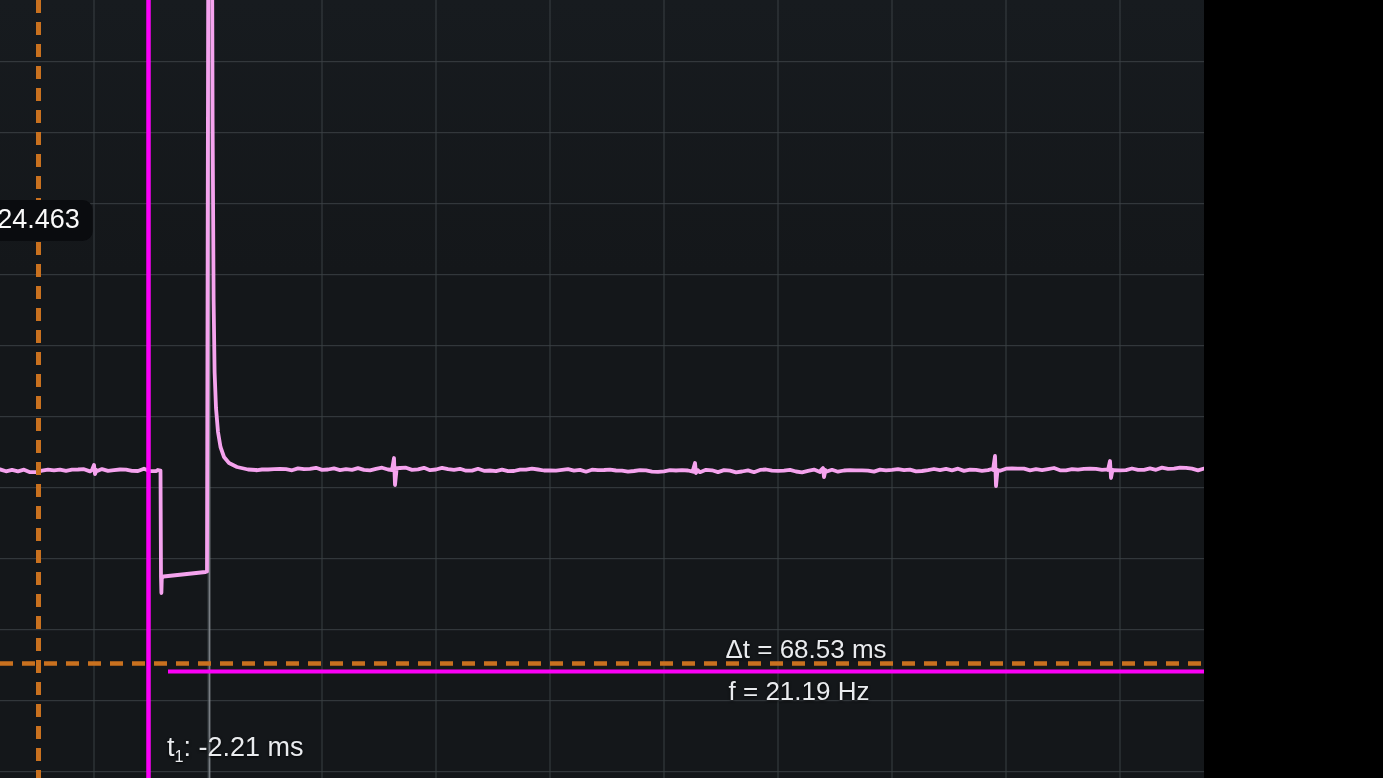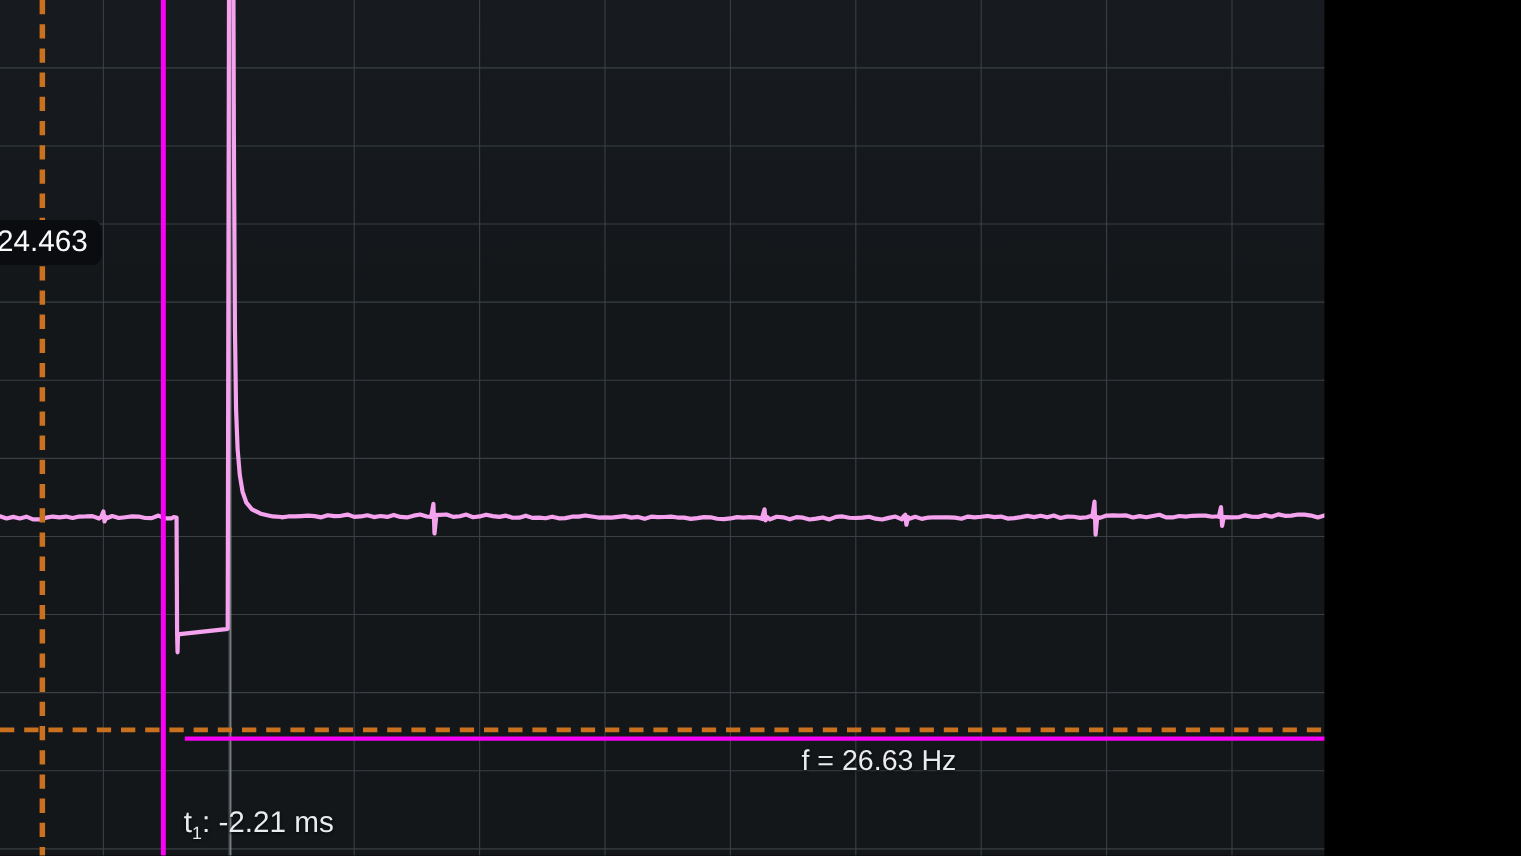--- a/index.html
+++ b/index.html
@@ -84,22 +84,23 @@
     <line id="triggerLine" x1="209.5" x2="209.5" y1="0" y2="778" stroke="#8b9196" stroke-width="1.8" stroke-opacity="0.85"></line>
     <path id="trace" fill="none" stroke-linejoin="round" stroke-linecap="round" d="M0.0 469.4 L6.0 471.3 L12.0 469.9 L18.0 471.3 L24.0 469.7 L30.0 472.2 L36.0 472.2 L42.0 470.6 L48.0 469.6 L54.0 470.4 L60.0 469.6 L66.0 470.9 L72.0 469.6 L78.0 469.5 L84.0 469.2 L90.0 471.4 L92.0 470.0 L94.0 465.0 L95.0 474.0 L96.5 470.0 L96.0 471.6 L102.0 469.1 L108.0 470.9 L114.0 470.2 L120.0 469.5 L126.0 469.6 L132.0 470.9 L138.0 471.0 L144.0 468.7 L150.0 471.2 L156.0 471.2 L158.0 470.0 L158.0 470.0 L160.5 470.5 L161.0 577.0 L161.4 593.0 L161.8 578.0 L163.5 576.5 L205.5 572.0 L207.0 571.5 L208.2 -14.0 L212.2 -14.0 L212.6 120.0 L213.6 300.0 L214.6 372.0 L216.0 408.0 L218.0 432.0 L220.5 447.0 L224.0 457.0 L229.0 463.0 L237.0 467.0 L248.0 469.5 L256.0 470.0 L256.0 470.3 L262.0 469.5 L268.0 469.5 L274.0 469.2 L280.0 468.8 L286.0 469.2 L292.0 470.3 L298.0 468.4 L304.0 469.2 L310.0 468.9 L316.0 467.8 L322.0 469.9 L328.0 469.5 L334.0 468.4 L340.0 470.1 L346.0 469.1 L352.0 469.9 L358.0 468.1 L364.0 469.9 L370.0 470.4 L376.0 468.8 L382.0 467.7 L388.0 469.5 L392.0 470.0 L394.0 458.0 L395.0 485.0 L396.5 470.0 L394.0 468.3 L400.0 468.0 L406.0 467.7 L412.0 469.9 L418.0 469.3 L424.0 467.8 L430.0 470.2 L436.0 469.5 L442.0 467.9 L448.0 469.2 L454.0 469.9 L460.0 468.8 L466.0 470.7 L472.0 470.6 L478.0 468.8 L484.0 470.8 L490.0 470.5 L496.0 471.1 L502.0 469.7 L508.0 471.2 L514.0 471.0 L520.0 469.7 L526.0 469.7 L532.0 468.6 L538.0 469.5 L544.0 470.5 L550.0 470.3 L556.0 470.6 L562.0 469.9 L568.0 469.2 L574.0 470.6 L580.0 469.9 L586.0 471.7 L592.0 469.7 L598.0 470.1 L604.0 470.0 L610.0 469.7 L616.0 470.5 L622.0 470.6 L628.0 471.7 L634.0 471.0 L640.0 470.1 L646.0 470.3 L652.0 471.6 L658.0 471.9 L664.0 471.3 L670.0 470.1 L676.0 470.5 L682.0 470.1 L688.0 470.5 L694.0 471.9 L693.0 470.0 L695.0 463.0 L696.0 473.0 L697.5 470.0 L700.0 472.2 L706.0 469.8 L712.0 470.3 L718.0 472.1 L724.0 470.1 L730.0 470.6 L736.0 472.3 L742.0 471.5 L748.0 470.4 L754.0 472.2 L760.0 469.9 L766.0 469.5 L772.0 470.7 L778.0 470.9 L784.0 470.6 L790.0 469.8 L796.0 471.5 L802.0 472.3 L808.0 470.8 L814.0 469.6 L820.0 472.1 L821.0 470.0 L823.0 468.0 L824.0 477.0 L825.5 470.0 L826.0 471.8 L832.0 469.8 L838.0 471.7 L844.0 470.5 L850.0 470.2 L856.0 470.4 L862.0 470.3 L868.0 470.6 L874.0 471.6 L880.0 469.6 L886.0 470.3 L892.0 469.8 L898.0 469.1 L904.0 470.1 L910.0 469.6 L916.0 471.4 L922.0 471.0 L928.0 470.1 L934.0 469.0 L940.0 470.1 L946.0 468.9 L952.0 470.3 L958.0 468.7 L964.0 470.9 L970.0 469.7 L976.0 469.8 L982.0 470.8 L988.0 470.2 L994.0 468.5 L993.0 470.0 L995.0 456.0 L996.0 486.0 L997.5 470.0 L1000.0 470.8 L1006.0 468.7 L1012.0 468.5 L1018.0 468.7 L1024.0 468.6 L1030.0 470.4 L1036.0 469.2 L1042.0 470.2 L1048.0 469.1 L1054.0 468.0 L1060.0 470.3 L1066.0 470.4 L1072.0 469.1 L1078.0 469.7 L1084.0 468.9 L1090.0 468.7 L1096.0 468.8 L1102.0 469.8 L1108.0 469.3 L1108.0 470.0 L1110.0 461.0 L1111.0 478.0 L1112.5 470.0 L1114.0 470.1 L1120.0 470.4 L1126.0 470.2 L1132.0 468.5 L1138.0 469.8 L1144.0 469.9 L1150.0 468.3 L1156.0 469.8 L1162.0 467.6 L1168.0 468.9 L1174.0 468.7 L1180.0 467.7 L1186.0 467.9 L1192.0 468.7 L1198.0 470.4 L1204.0 468.6 L1210.0 468.2 L1216.0 468.9 L1222.0 467.9 L1228.0 469.5 L1234.0 469.0 L1240.0 469.1 L1246.0 468.9 L1252.0 468.0 L1258.0 470.5 L1264.0 468.4 L1270.0 469.8 L1276.0 470.1 L1282.0 469.6 L1288.0 471.0 L1291.0 470.0 L1293.0 463.0 L1294.0 472.0 L1295.5 470.0 L1294.0 470.4 L1300.0 469.5 L1306.0 469.1 L1312.0 469.5 L1318.0 469.2 L1324.0 469.0 L1330.0 471.1 L1336.0 471.6 L1342.0 471.3 L1348.0 470.8 L1354.0 468.8 L1358.0 470.0 L1358.0 470.0 L1360.0 470.5 L1360.8 597.0 L1361.4 600.0 L1362.0 577.0 L1364.0 575.5 L1383.0 575.5" stroke="#f5a3ee" stroke-width="3.8"></path>
     <line id="curOrangeH" x1="0" y1="663.5" x2="1383" y2="663.5" stroke="#c9711f" stroke-width="4.5" stroke-dasharray="13 9"></line>
     <line id="curOrangeV" x1="38.5" y1="0" x2="38.5" y2="778" stroke="#c9711f" stroke-width="5" stroke-dasharray="13 9"></line>
     <line id="curMagH" x1="168" y1="671.5" x2="1383" y2="671.5" stroke="#fb00f7" stroke-width="3.8"></line>
     <line id="curMagV" x1="148.5" y1="0" x2="148.5" y2="778" stroke="#fb00f7" stroke-width="4.5"></line>
   </svg>
 
   <div class="label value-label" id="orangeValueLabel" style="left: 38.5px;">24.463</div>
 
+  <div class="label dt-label">Δt = 68.53 ms</div>
 
-  <div class="label freq-label">f = 26.63 Hz</div>
+  <div class="label freq-label">f = 21.19 Hz</div>
 
   <div class="label t1-label"><span>t</span><sub>1</sub><span>: -2.21 ms</span></div>
 
   <div class="btn btn-left">
     <div class="partial-icon"></div>
   </div>
   <div class="btn btn-right"></div>
 
 </div>
 

